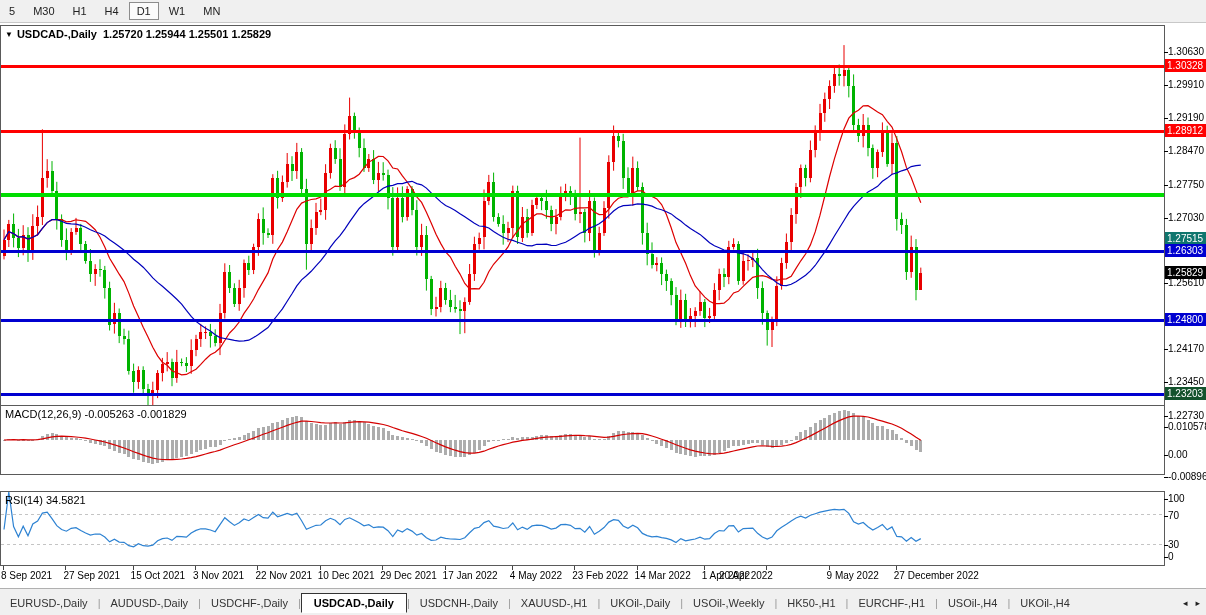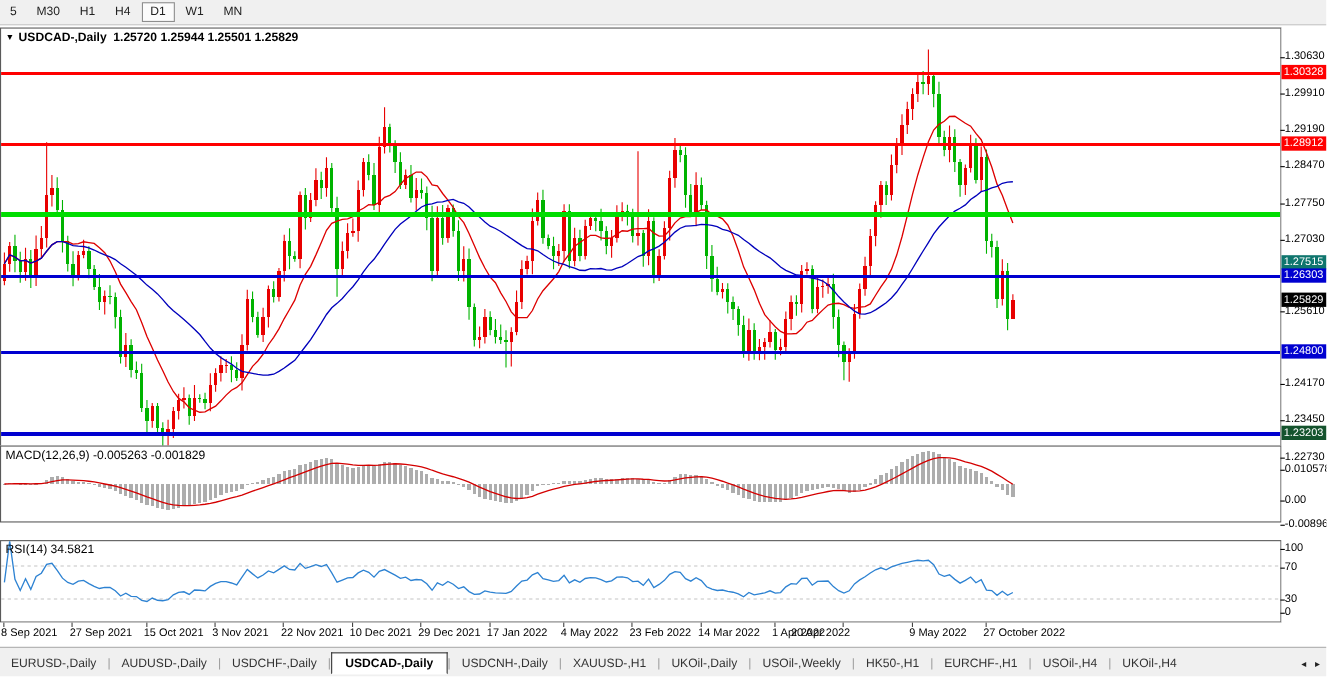--- a/index.html
+++ b/index.html
@@ -727,21 +727,21 @@
       <div class="date-label" style="left: 572.2px;">23 Feb 2022</div>
       <div class="date-tick" style="left: 636.6px;"></div>
       <div class="date-label" style="left: 634.6px;">14 Mar 2022</div>
       <div class="date-tick" style="left: 703.8px;"></div>
       <div class="date-label" style="left: 701.8px;">1 Apr 2022</div>
       <div class="date-tick" style="left: 766.2px;"></div>
       <div class="date-label" style="left: 719px;">20 Apr 2022</div>
       <div class="date-tick" style="left: 828.6px;"></div>
       <div class="date-label" style="left: 826.6px;">9 May 2022</div>
       <div class="date-tick" style="left: 895.8px;"></div>
-      <div class="date-label" style="left: 893.8px;">27 October 2022</div>
+      <div class="date-label" style="left: 893.8px;">27 December 2022</div>
     </div>
 
   <div id="tab-bar">
       <span class="tab">EURUSD-,Daily</span>
       <span class="tab-sep">|</span>
       <span class="tab">AUDUSD-,Daily</span>
       <span class="tab-sep">|</span>
       <span class="tab">USDCHF-,Daily</span>
       <span class="tab-sep">|</span>
       <span class="tab active">USDCAD-,Daily</span>

